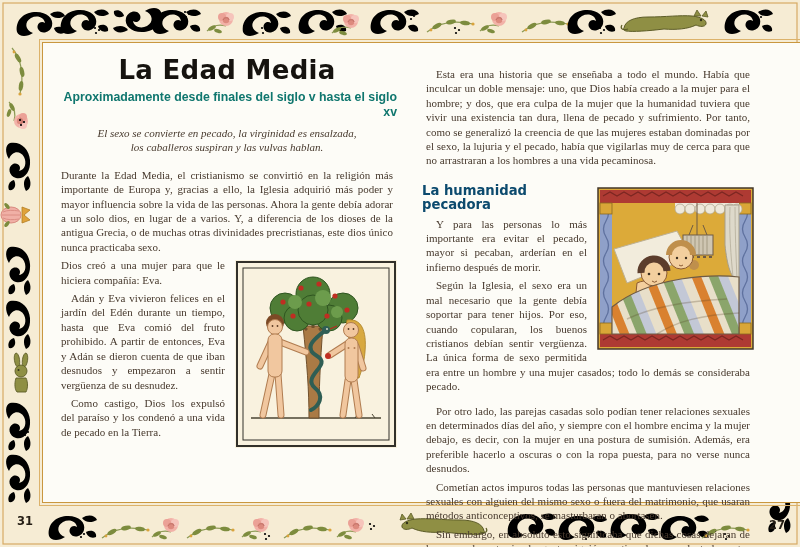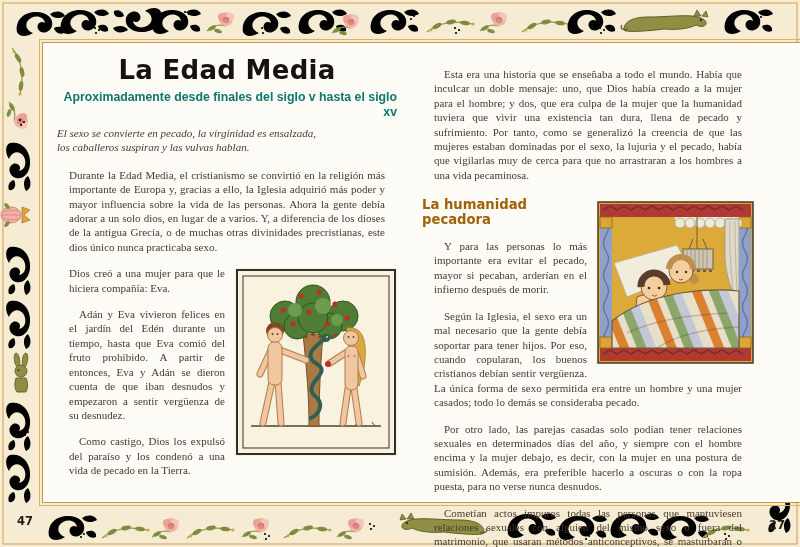--- a/index.html
+++ b/index.html
@@ -25,27 +25,27 @@
   .title {
     font-family:"DejaVu Sans","Liberation Sans",sans-serif;
     font-weight:bold; font-size:26px; letter-spacing:.3px;
     color:#16130f; text-align:center; margin:20px 6px 0;
   }
   .subtitle {
     font-family:Liberation Sans, sans-serif;
     font-weight:bold; font-size:12.3px; color:#0f766e;
     text-align:right; margin-top:13px;
   }
-  .epigraph { margin-top:8px; font-style:italic; font-size:11px; line-height:13.8px; }
+  .epigraph { margin-top:8px; text-align:center; font-style:italic; font-size:11px; line-height:13.8px; }
   .epigraph span { display:block; }
-  p { margin:12px; }
+  p { margin:4px; }
   .p-intro { margin-top:13px; }
   .sec {
     font-family:"DejaVu Sans","Liberation Sans",sans-serif;
-    font-weight:bold; font-size:13.2px; color:#a16207;
+    font-weight:bold; font-size:13.2px; color:#0c4a6e;
     text-align:left; margin:11px 0 3px;
   }
   .indent { text-indent:10px; }
   .figure-ae  { float:right; width:162px; height:188px; margin:2px 0 4px 10px; }
   .figure-bed { float:right; width:157px; height:163px; margin:3px 0 6px 10px; }
   .p-after { clear:both; margin-top:10px; }
   .pn {
     position:absolute; font-family:"DejaVu Sans","Liberation Sans",sans-serif;
     font-weight:bold; font-size:11.5px; color:#241d14;
   }
@@ -178,21 +178,21 @@
       <use href="#m-dots" transform="translate(725,534)" color="#c4a05a"></use>
       <use href="#m-dots" transform="translate(20,120)" color="#9aa85e"></use>
       <use href="#m-dots" transform="translate(14,250)" color="#c4a05a"></use>
       <use href="#m-dots" transform="translate(24,430)" color="#9aa85e"></use>
       <use href="#m-dots" transform="translate(776,80)" color="#c4a05a"></use>
       <use href="#m-dots" transform="translate(782,240)" color="#9aa85e"></use>
       <use href="#m-dots" transform="translate(774,440)" color="#c4a05a"></use>
     </g>
   </svg>
 
-  <div class="pn pn-left">47</div>
+  <div class="pn pn-left">31</div>
   <div class="pn pn-right">27</div>
 
   <div class="page-area">
 
     <div class="col col-left">
       <h1 class="title">La Edad Media</h1>
       <div class="subtitle">Aproximadamente desde finales del siglo v hasta el siglo xv</div>
       <div class="epigraph">
         <span>El sexo se convierte en pecado, la virginidad es ensalzada,</span>
         <span>los caballeros suspiran y las vulvas hablan.</span>

